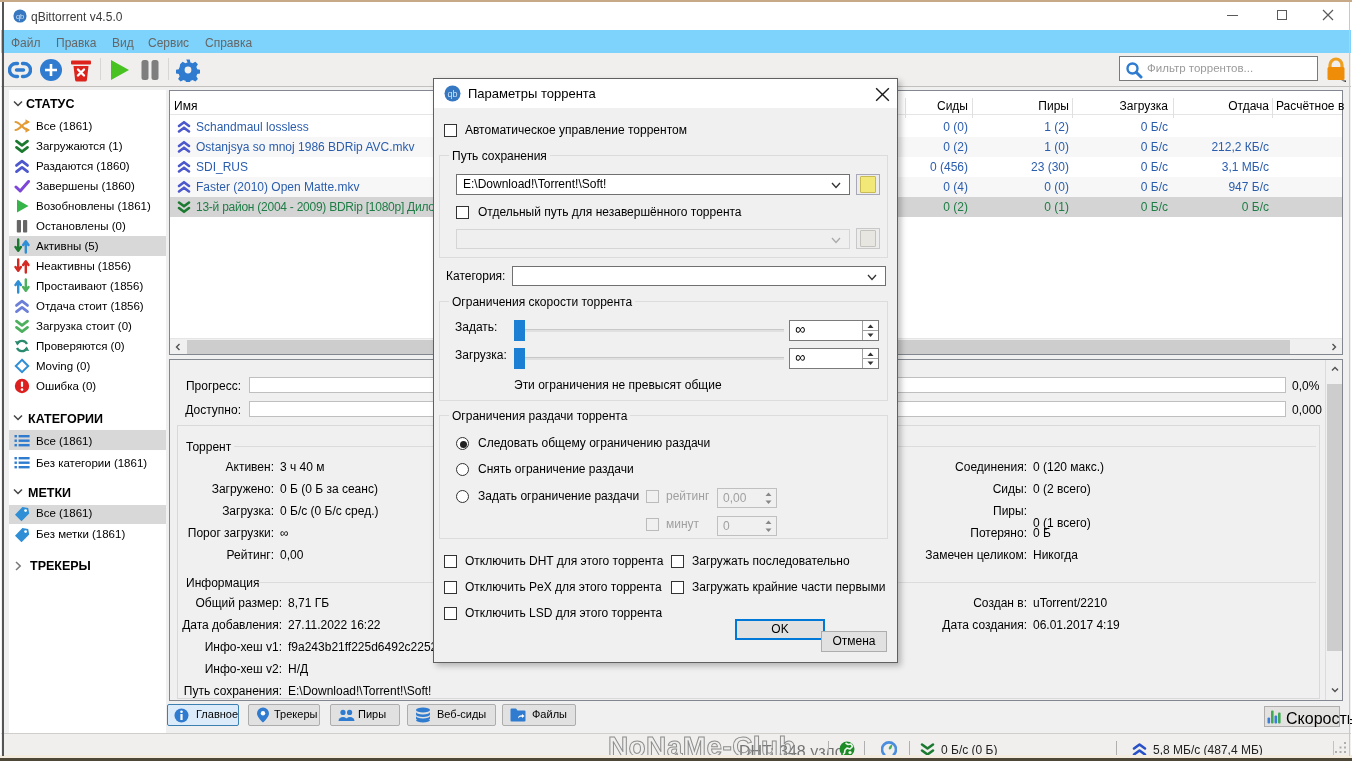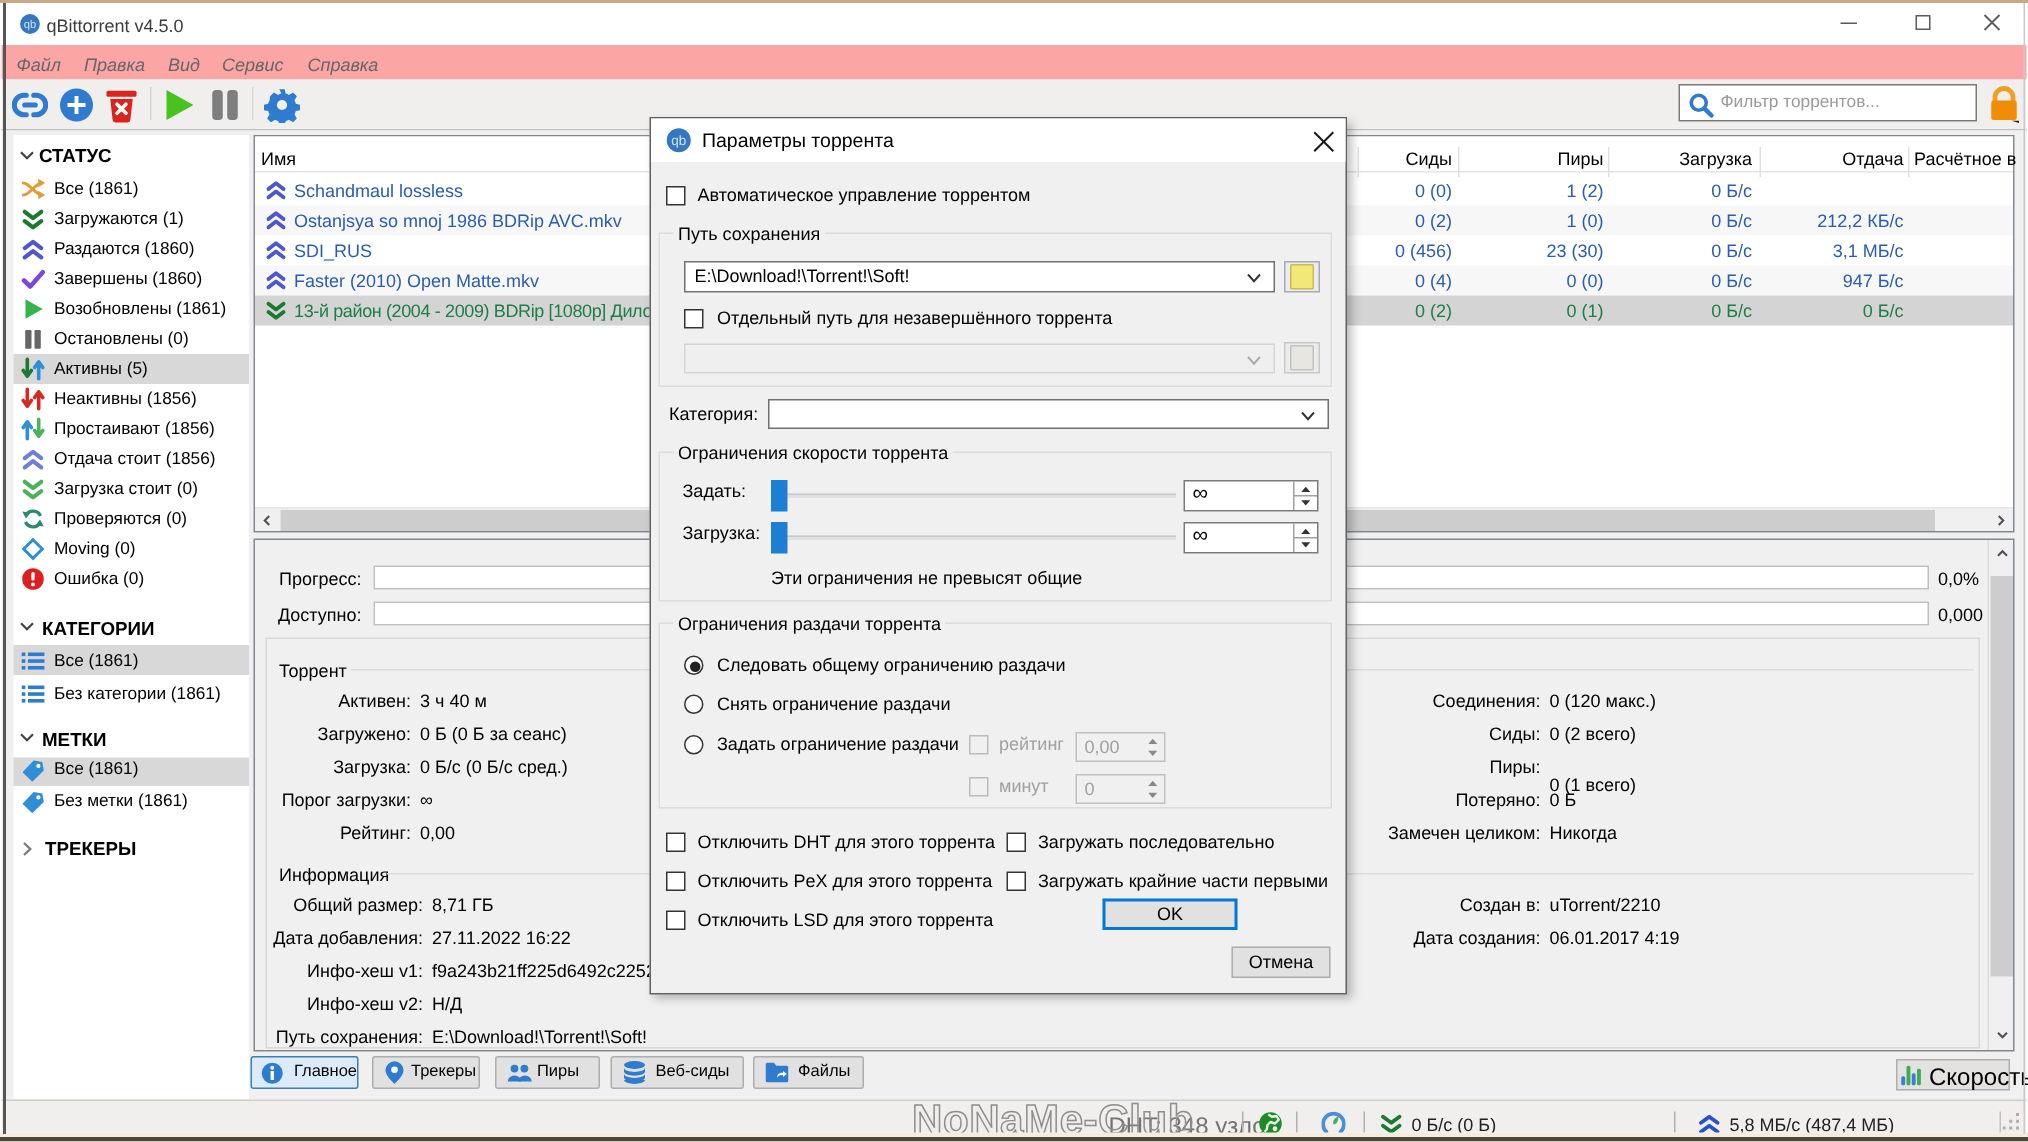--- a/index.html
+++ b/index.html
@@ -7,21 +7,21 @@
 body { font-family:"Liberation Sans",sans-serif; font-size:12px; color:#000; background:#fff; position:relative; }
 .abs { position:absolute; }
 .txt { position:absolute; white-space:nowrap; }
 
 #topstrip { left:0; top:0; width:1352px; height:2px; background:#c7a988; }
 #leftedge { left:2px; top:2px; width:1.5px; height:754px; background:#555; }
 #rightedge { right:2px; top:2px; width:1px; height:754px; background:#c9c9c9; }
 #botcream { left:0; top:755px; width:1352px; height:3px; background:#f3ecdf; }
 #botdark { left:0; top:758px; width:1352px; height:3px; background:#4e4637; }
 #titlebar { left:1px; top:2px; width:1350px; height:28px; background:#fff; }
-#menubar { left:1px; top:30px; width:1350px; height:23px; background:#fca5a5;font-style:italic; }
+#menubar { left:1px; top:30px; width:1350px; height:23px; background:#7dd3fc; }
 .menuitem { position:absolute; top:6px; color:#666; font-size:12px; }
 #toolbar { left:1px; top:53px; width:1350px; height:34px; background:#f0efee; border-bottom:1px solid #c2c0bd; }
 #statusbar { left:1px; top:733px; width:1350px; height:22px; background:#f0efee; border-top:1px solid #d0cecb; }
 #mainbg { left:1px; top:87px; width:1350px; height:646px; background:#f0f0f0; }
 
 #leftpanel { left:9px; top:90px; width:157px; height:643px; background:#fff; }
 .sideheader { position:absolute; font-weight:bold; font-size:12.5px; color:#000; }
 .sideitem { position:absolute; left:27px; font-size:11.5px; color:#000; white-space:nowrap; }
 .sidesel { position:absolute; left:0; width:157px; height:19.5px; background:#d8d8d8; }
 .sideicon { position:absolute; left:5px; width:16px; height:16px; }
@@ -639,19 +639,19 @@
   <div class="dtext" style="left:31px;top:475px">Отключить DHT для этого торрента</div>
   <div class="cb" style="left:237px;top:476px"></div>
   <div class="dtext" style="left:258px;top:475px">Загружать последовательно</div>
   <div class="cb" style="left:10px;top:502px"></div>
   <div class="dtext" style="left:31px;top:501px">Отключить PeX для этого торрента</div>
   <div class="cb" style="left:237px;top:502px"></div>
   <div class="dtext" style="left:258px;top:501px">Загружать крайние части первыми</div>
   <div class="cb" style="left:10px;top:528px"></div>
   <div class="dtext" style="left:31px;top:527px">Отключить LSD для этого торрента</div>
 
-  <div class="btn" style="left:301px;top:520px;width:90px;height:21px;border:2px solid #0078d7;line-height:17px">OK</div>
+  <div class="btn" style="left:301px;top:540px;width:90px;height:21px;border:2px solid #0078d7;line-height:17px">OK</div>
   <div class="btn" style="left:387px;top:552px;width:66px;height:21px;line-height:18px">Отмена</div>
 </div>
 <div class="abs" id="botcream"></div>
 <div class="abs" id="botdark"></div>
 <div class="abs" id="leftedge"></div>
 <div class="abs" id="rightedge"></div>
 
 </body></html>

